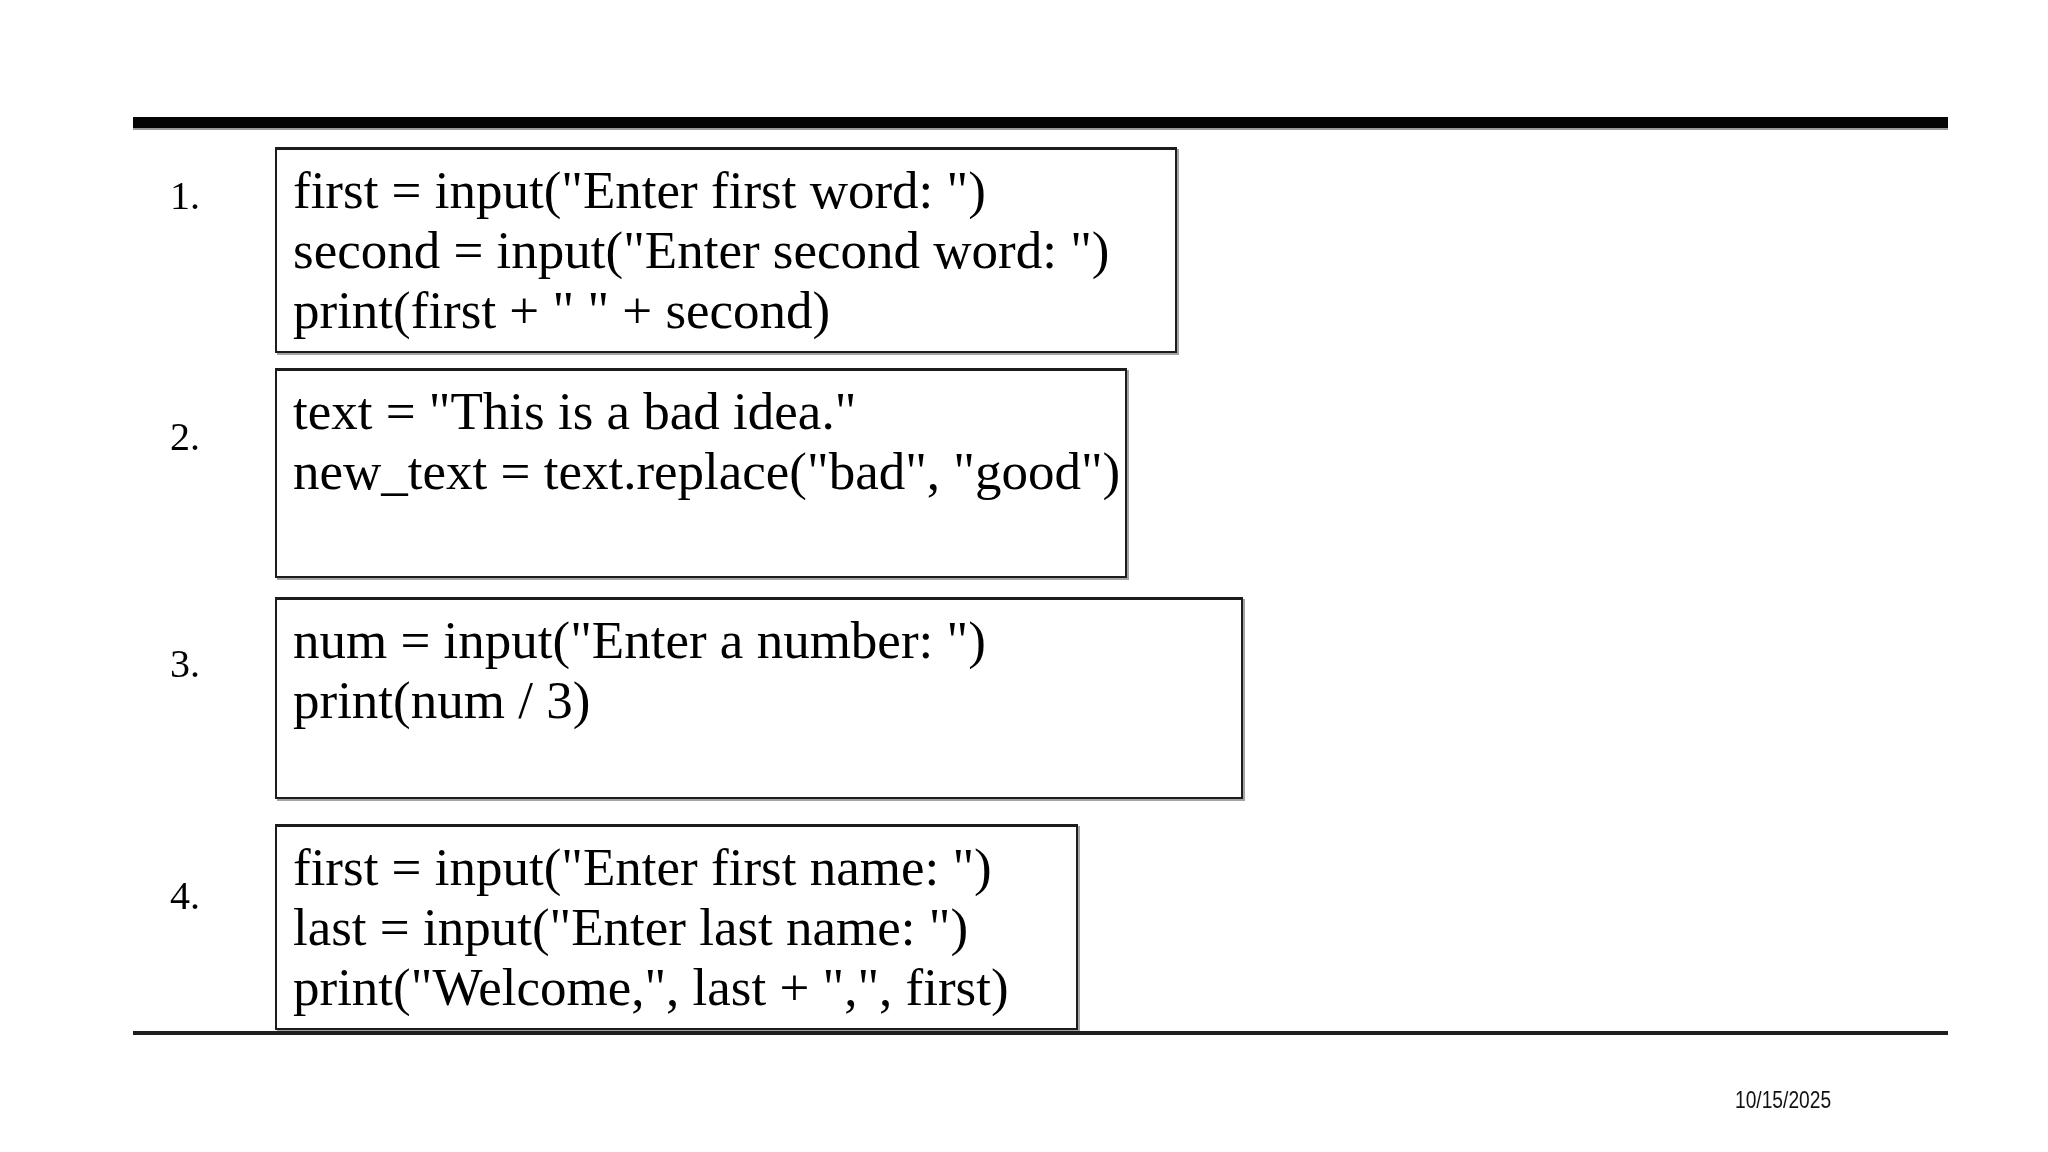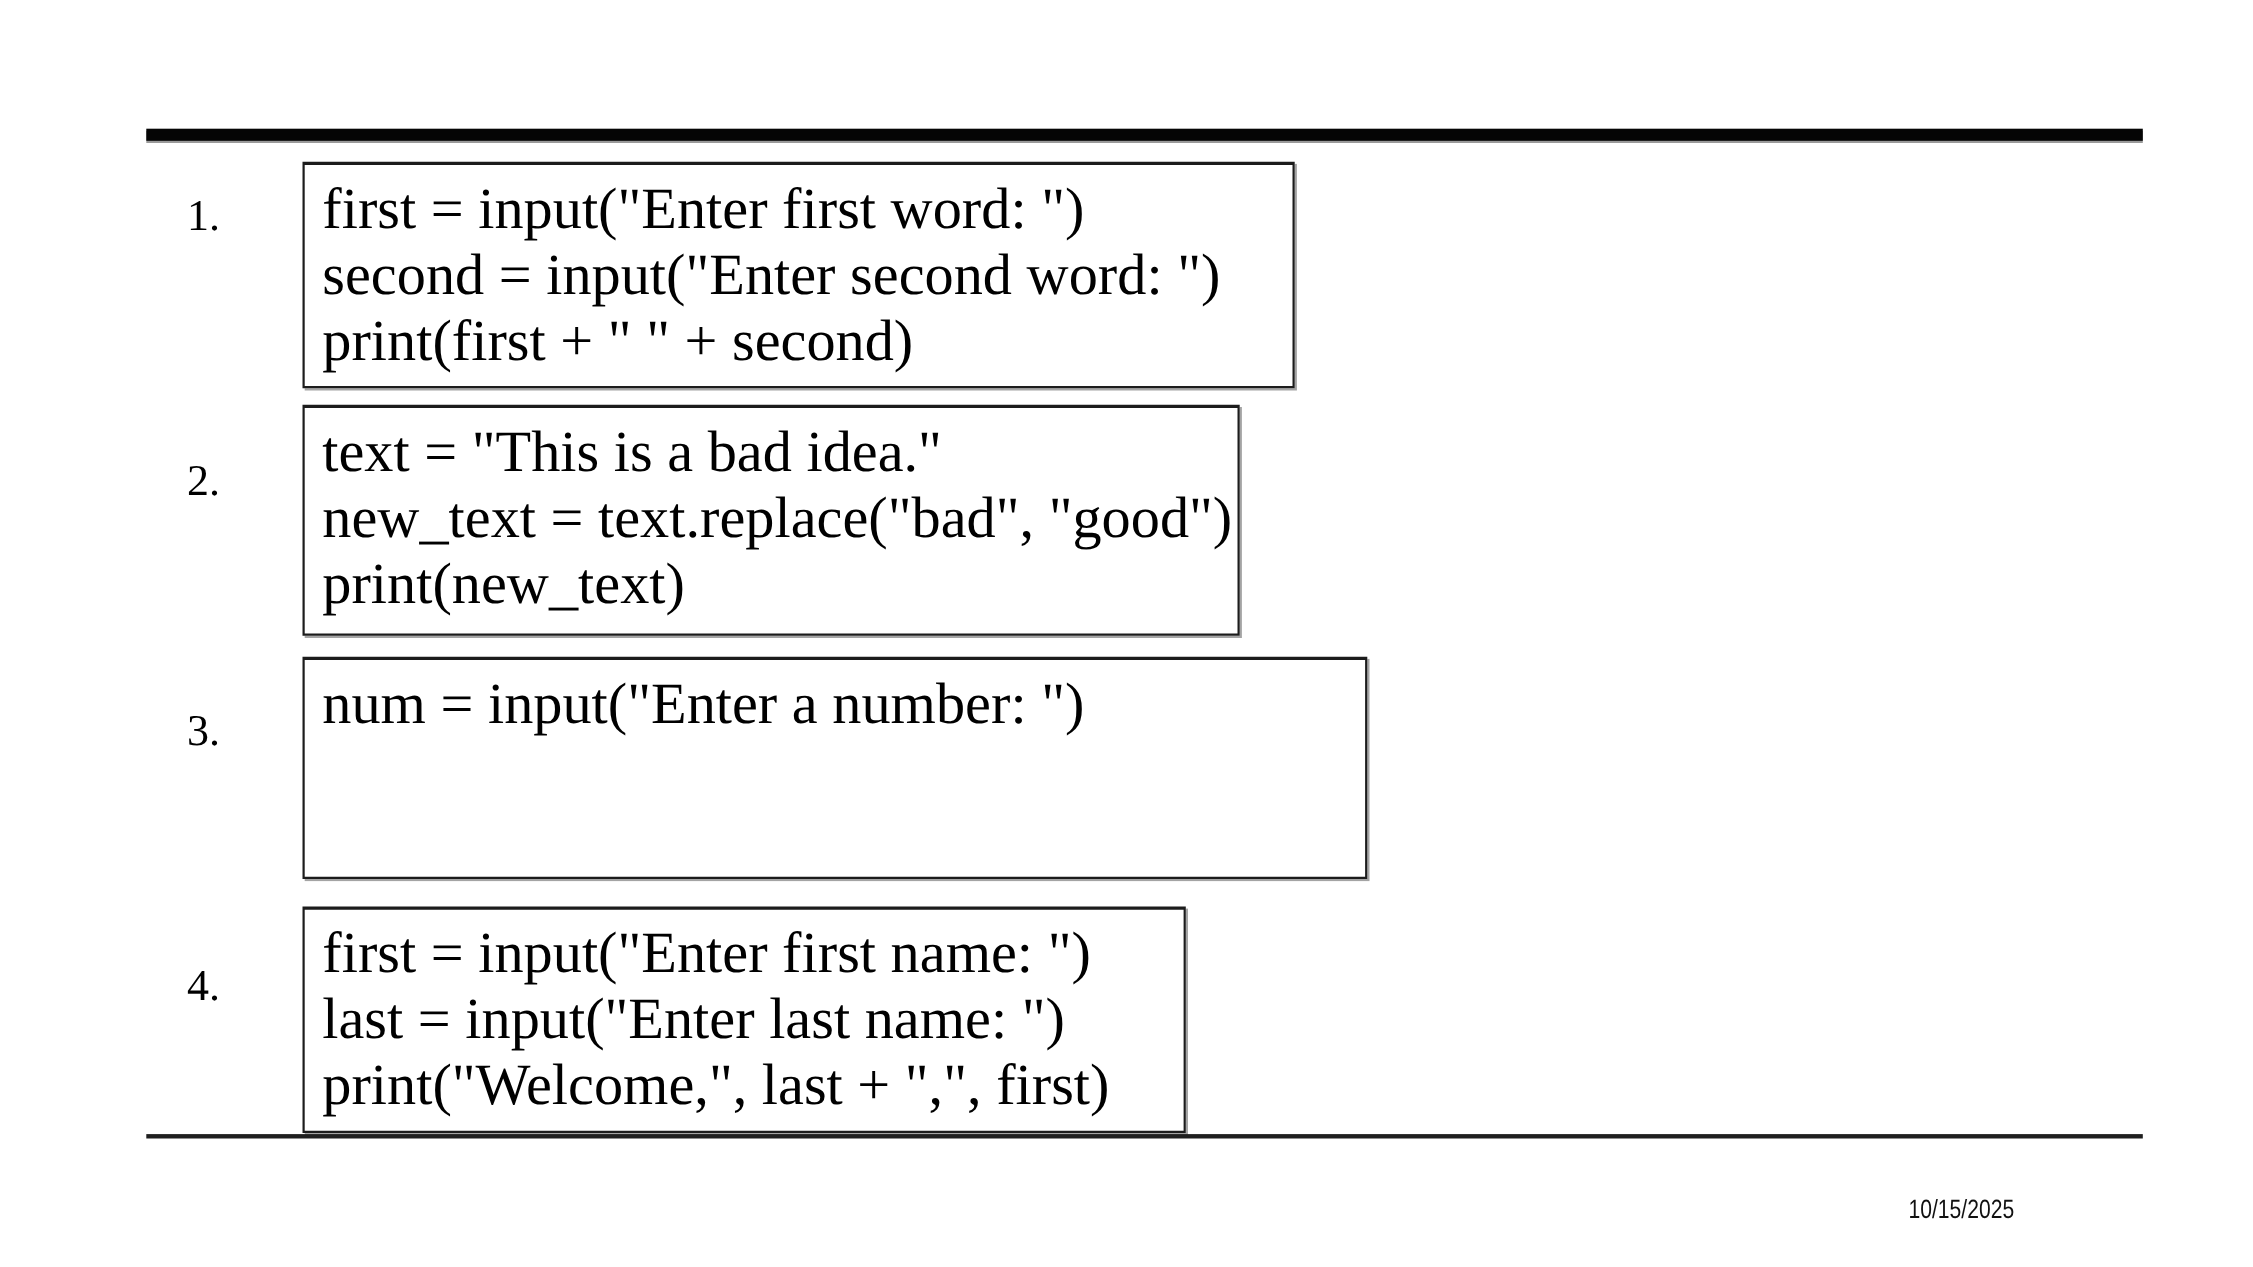--- a/index.html
+++ b/index.html
@@ -99,26 +99,26 @@
   <div class="box box-1">
     <div class="line">first = input("Enter first word: ")</div>
     <div class="line">second = input("Enter second word: ")</div>
     <div class="line">print(first + " " + second)</div>
   </div>
 
   <div class="num num-2">2.</div>
   <div class="box box-2">
     <div class="line">text = "This is a bad idea."</div>
     <div class="line">new_text = text.replace("bad", "good")</div>
-    <div class="line">print(new_text)</div>
   </div>
 
   <div class="num num-3">3.</div>
   <div class="box box-3">
     <div class="line">num = input("Enter a number: ")</div>
+    <div class="line">print(num / 3)</div>
   </div>
 
   <div class="num num-4">4.</div>
   <div class="box box-4">
     <div class="line">first = input("Enter first name: ")</div>
     <div class="line">last = input("Enter last name: ")</div>
     <div class="line">print("Welcome,", last + ",", first)</div>
   </div>
 
   <div class="rule-bottom"></div>

